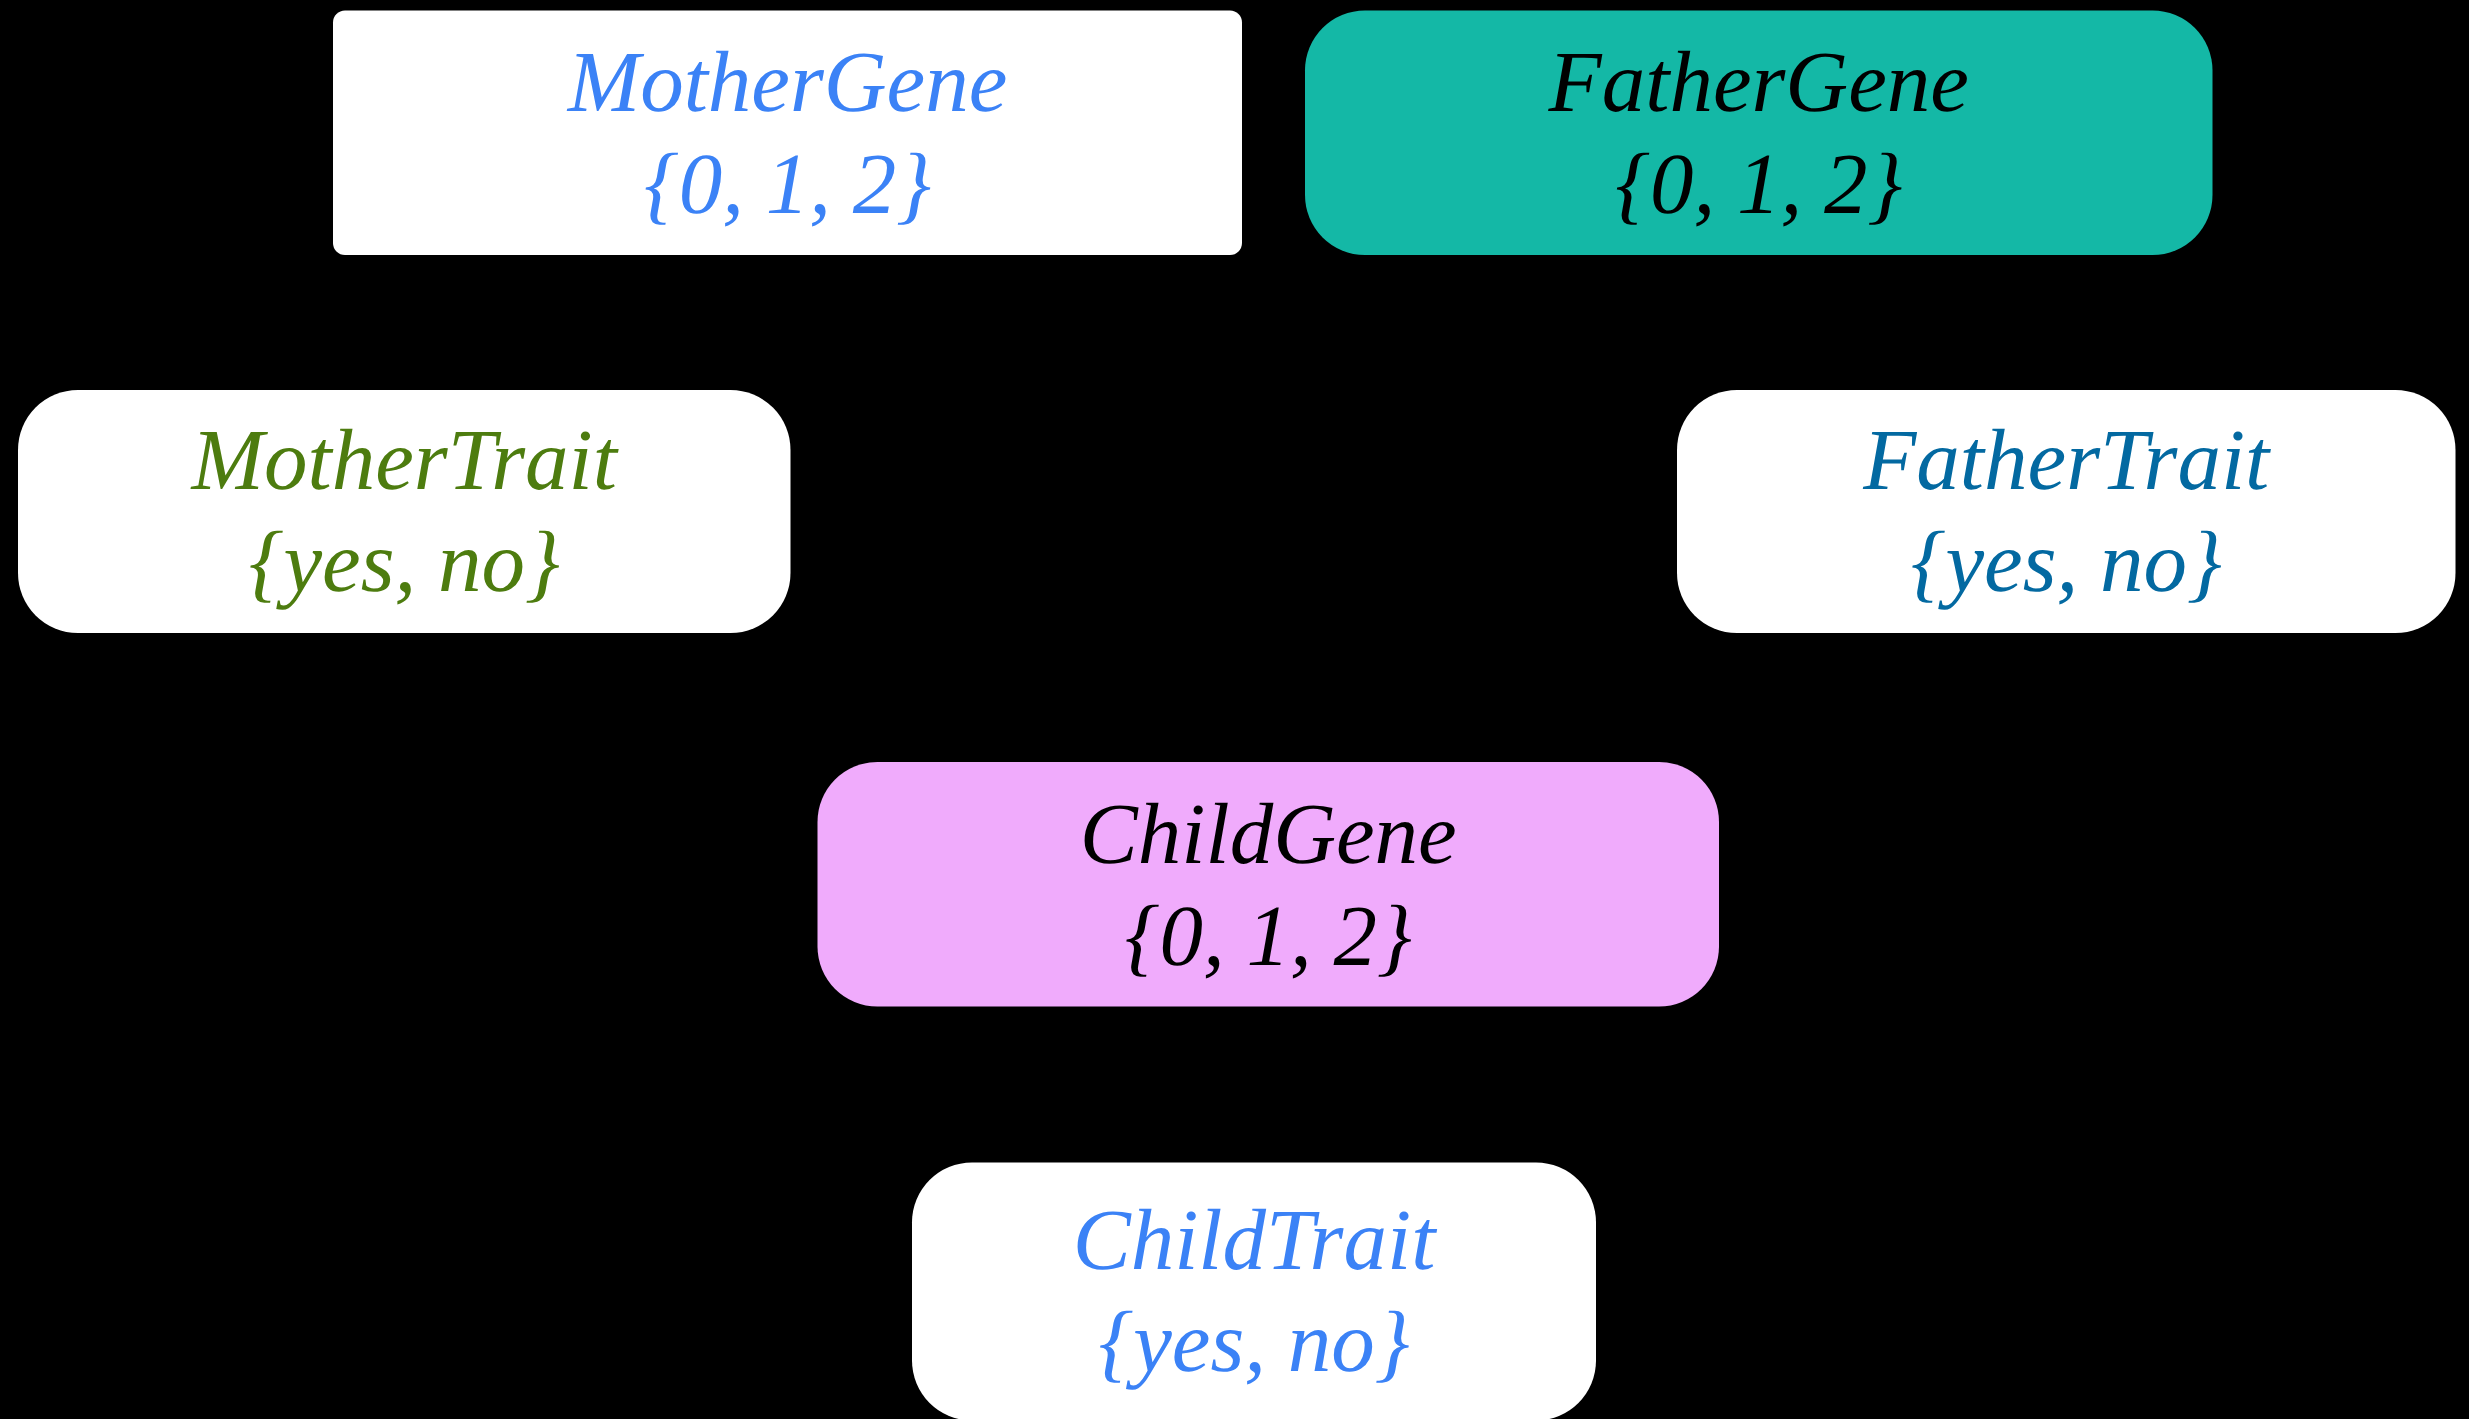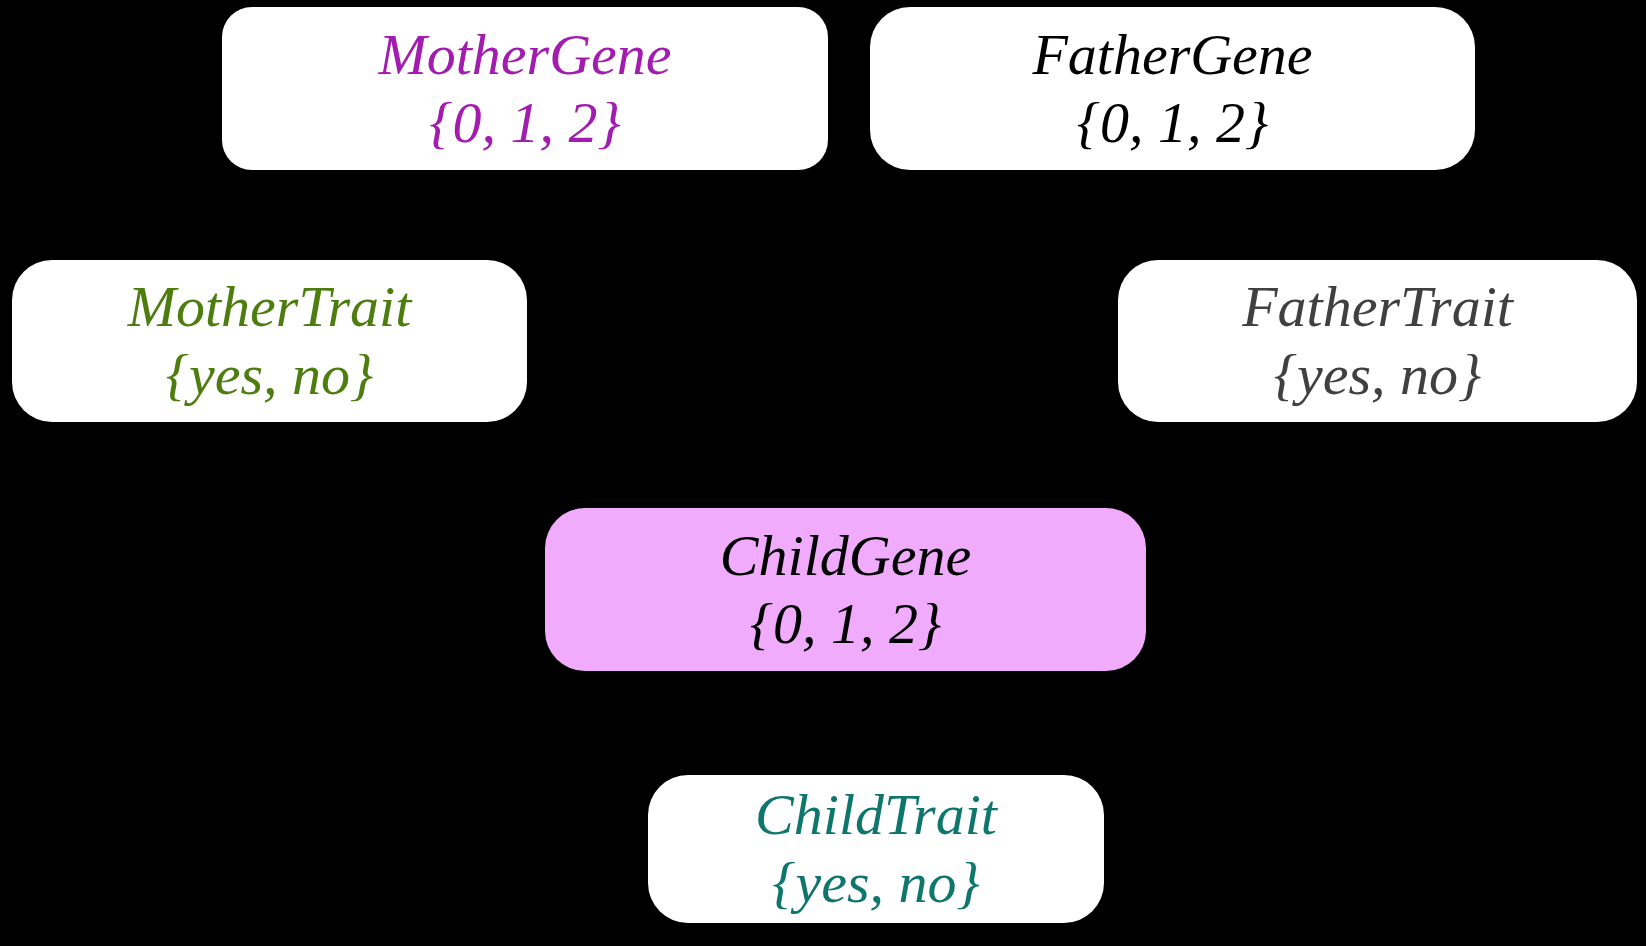--- a/index.html
+++ b/index.html
@@ -29,37 +29,37 @@
     white-space: nowrap;
   }
   .node-label, .node-values {
     display: block;
   }
 </style>
 </head>
 <body>
 
 <div id="canvas" style="background: rgb(0, 0, 0);">
-    <div class="node" style="left: 222px; top: 7px; width: 606px; height: 163px; background: rgb(255, 255, 255); color: #a21caf; border-radius: 30px;">
+    <div class="node" style="left: 222px; top: 7px; width: 606px; height: 163px; background: rgb(255, 255, 255); color: #3b82f6; border-radius: 8px;">
     <span class="node-label">MotherGene</span>
     <span class="node-values">{0, 1, 2}</span>
   </div>
-    <div class="node" style="left: 870px; top: 7px; width: 605px; height: 163px; background: #ffffff; color: rgb(0, 0, 0); border-radius: 40px;">
+    <div class="node" style="left: 870px; top: 7px; width: 605px; height: 163px; background: #14b8a6; color: rgb(0, 0, 0); border-radius: 40px;">
     <span class="node-label">FatherGene</span>
     <span class="node-values">{0, 1, 2}</span>
   </div>
     <div class="node" style="left: 12px; top: 260px; width: 515px; height: 162px; background: rgb(255, 255, 255); color: #4d7c0f; border-radius: 40px;">
     <span class="node-label">MotherTrait</span>
     <span class="node-values">{yes, no}</span>
   </div>
-    <div class="node" style="left: 1118px; top: 260px; width: 519px; height: 162px; background: rgb(255, 255, 255); color: #404040; border-radius: 40px;">
+    <div class="node" style="left: 1118px; top: 260px; width: 519px; height: 162px; background: rgb(255, 255, 255); color: #0369a1; border-radius: 40px;">
     <span class="node-label">FatherTrait</span>
     <span class="node-values">{yes, no}</span>
   </div>
     <div class="node" style="left: 545px; top: 508px; width: 601px; height: 163px; background: #f0abfc; color: rgb(0, 0, 0); border-radius: 40px;">
     <span class="node-label">ChildGene</span>
     <span class="node-values">{0, 1, 2}</span>
   </div>
-    <div class="node" style="left: 608px; top: 775px; width: 456px; height: 148px; background: rgb(255, 255, 255); color: #0f766e; border-radius: 40px; margin-left: 40px;">
+    <div class="node" style="left: 608px; top: 775px; width: 456px; height: 172px; background: rgb(255, 255, 255); color: #3b82f6; border-radius: 40px;">
     <span class="node-label">ChildTrait</span>
     <span class="node-values">{yes, no}</span>
   </div>
   </div>
 
 </body></html>

